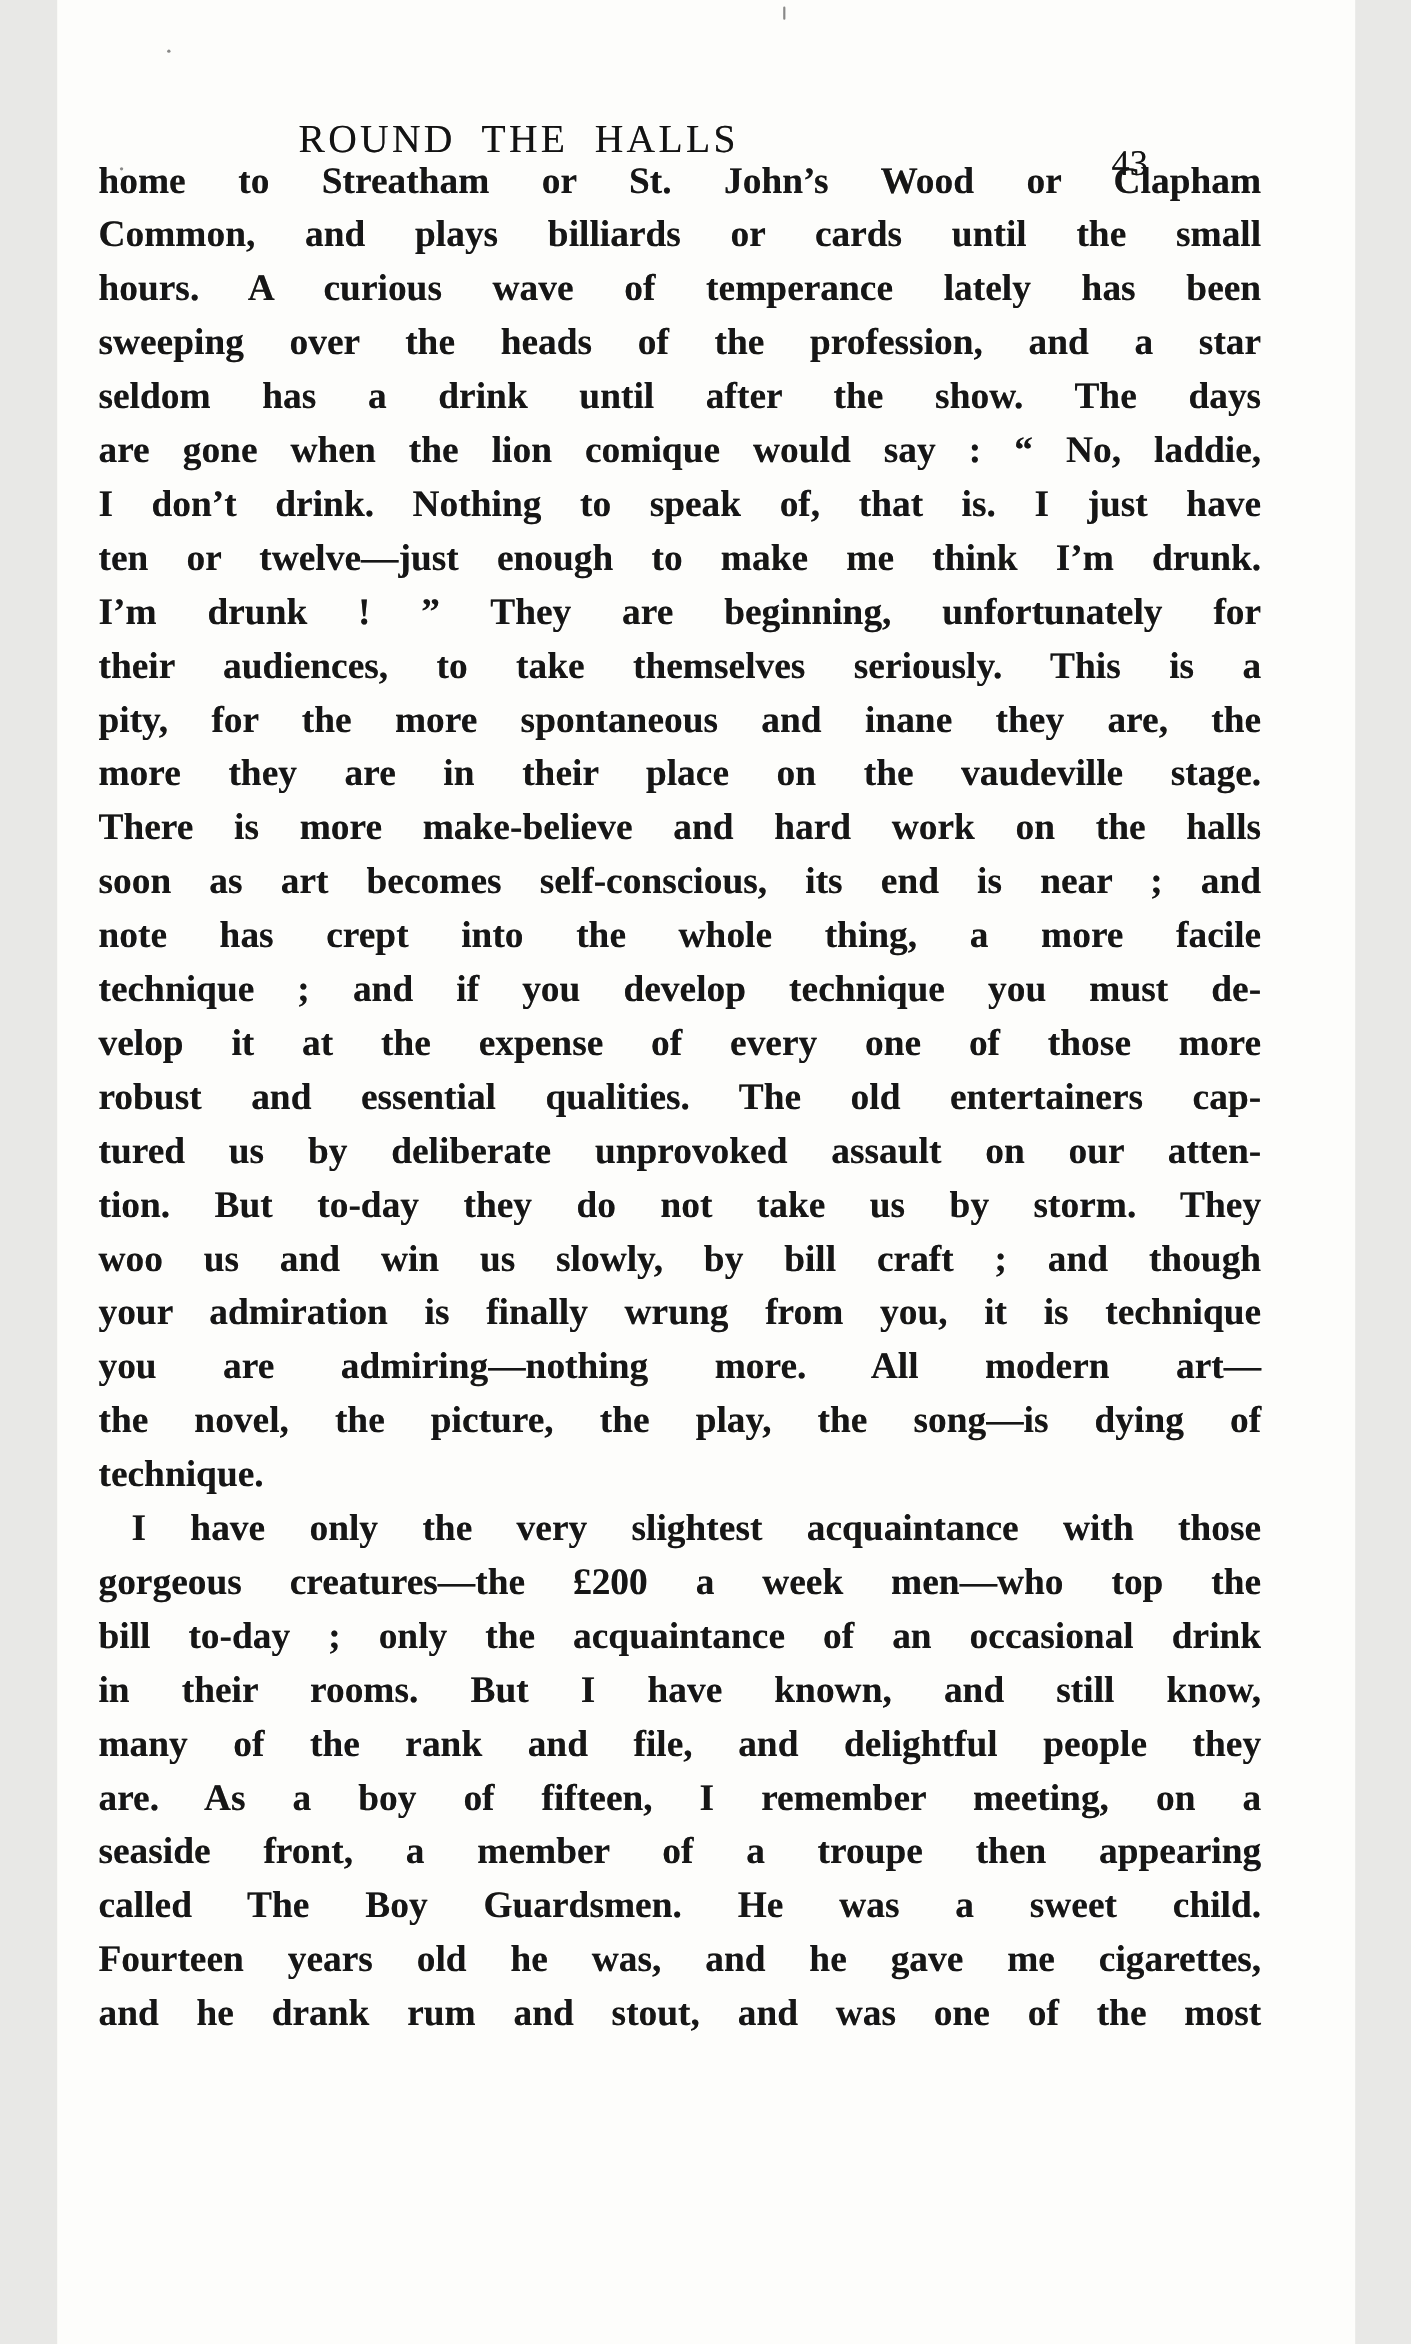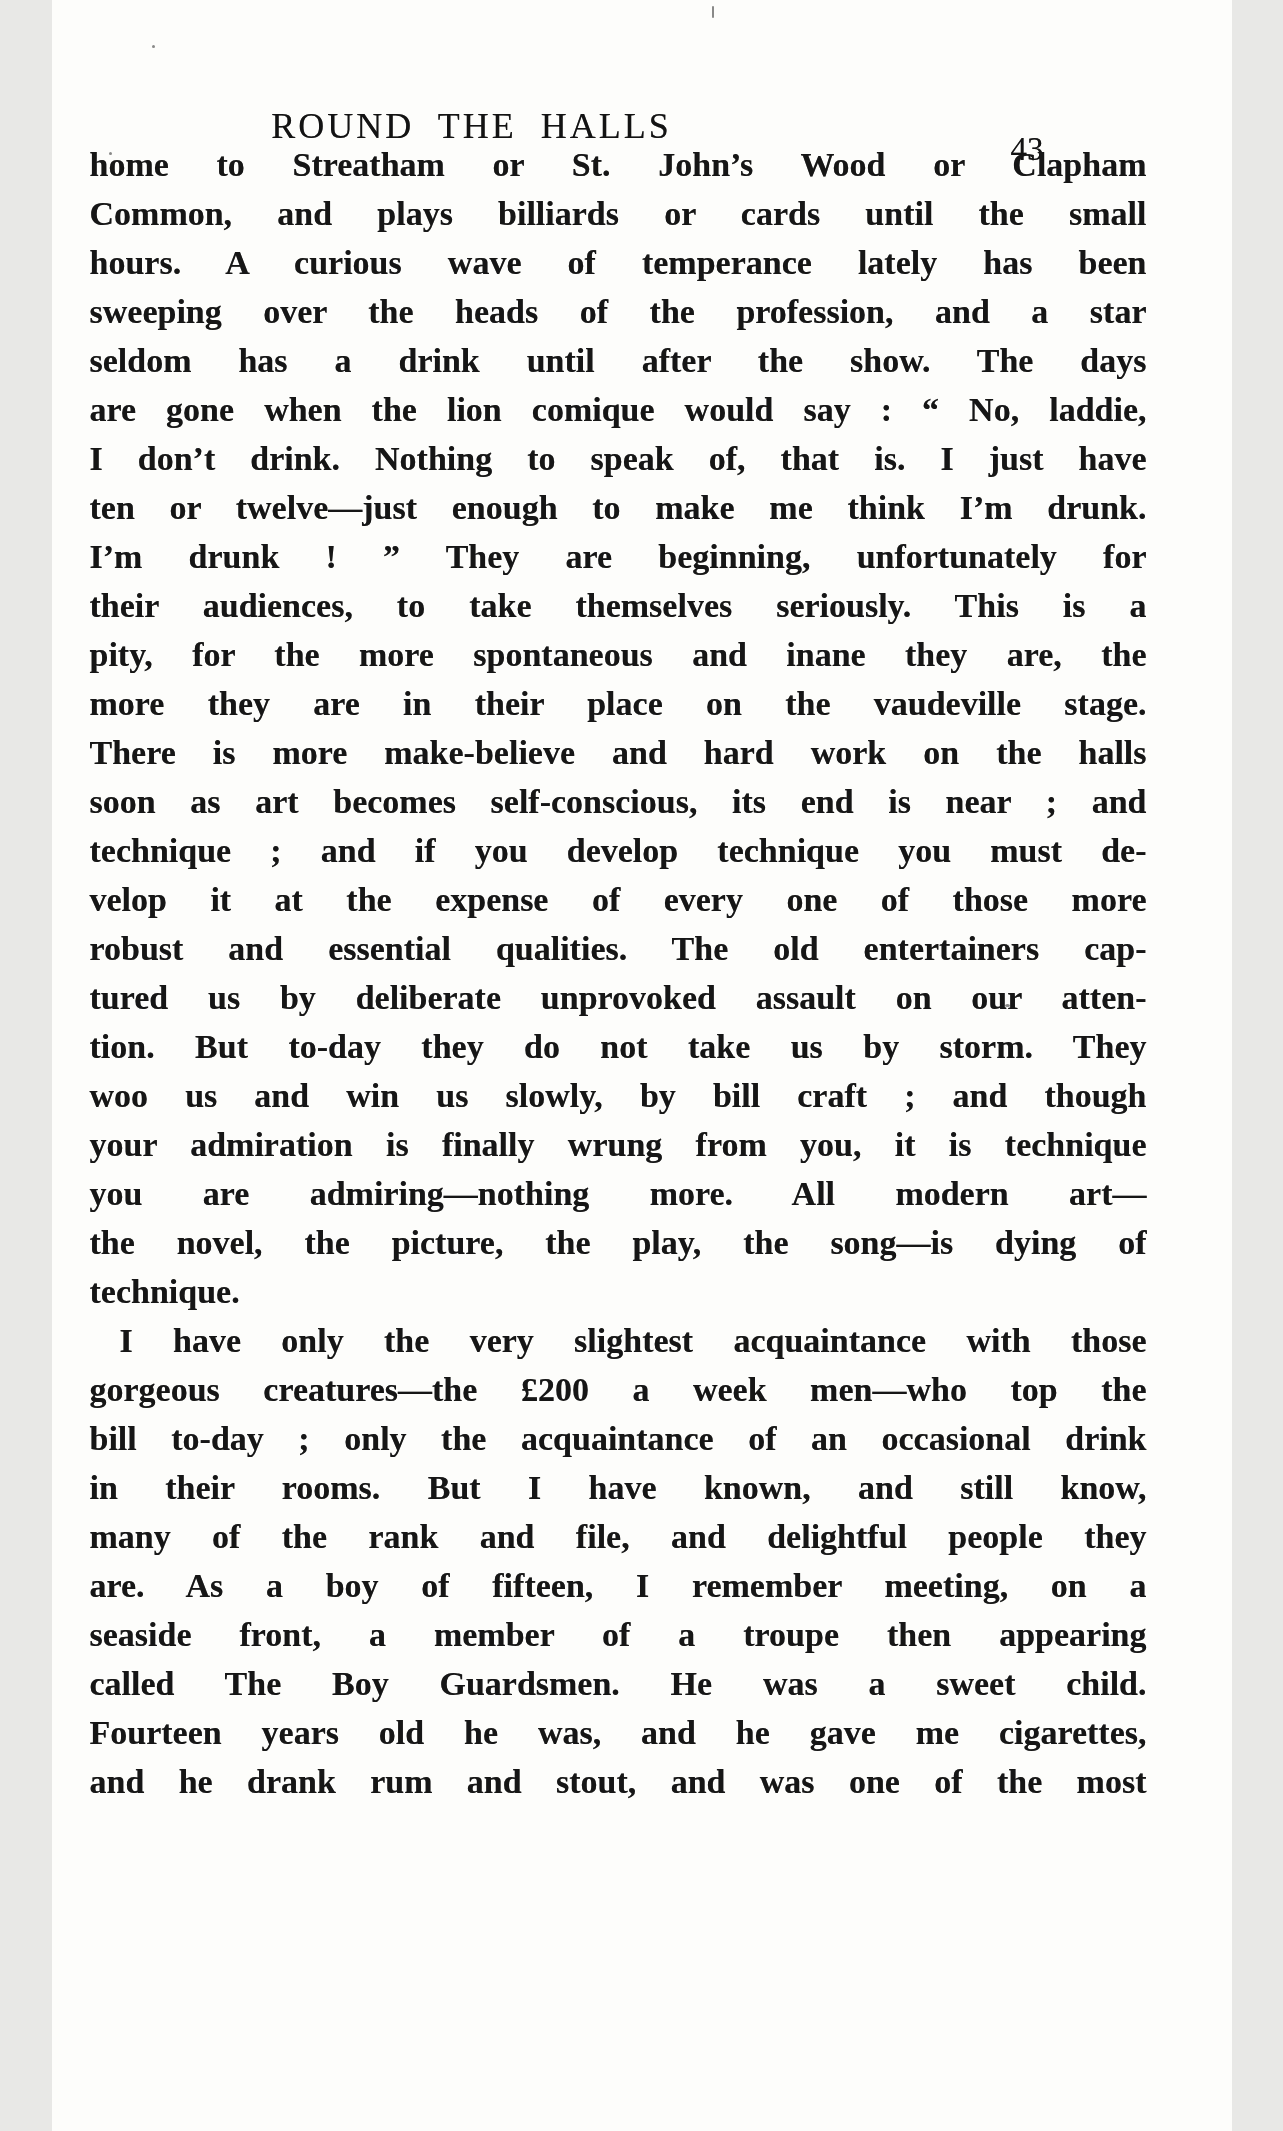--- a/index.html
+++ b/index.html
@@ -82,20 +82,21 @@
         <div class="line"><span>seldom has a drink until after the show. The days</span></div>
         <div class="line"><span>are gone when the lion comique would say : “ No, laddie,</span></div>
         <div class="line"><span>I don’t drink. Nothing to speak of, that is. I just have</span></div>
         <div class="line"><span>ten or twelve—just enough to make me think I’m drunk.</span></div>
         <div class="line"><span>I’m drunk ! ” They are beginning, unfortunately for</span></div>
         <div class="line"><span>their audiences, to take themselves seriously. This is a</span></div>
         <div class="line"><span>pity, for the more spontaneous and inane they are, the</span></div>
         <div class="line"><span>more they are in their place on the vaudeville stage.</span></div>
         <div class="line"><span>There is more make-believe and hard work on the halls</span></div>
         <div class="line"><span>soon as art becomes self-conscious, its end is near ; and</span></div>
+        <div class="line"><span>note has crept into the whole thing, a more facile</span></div>
         <div class="line"><span>technique ; and if you develop technique you must de-</span></div>
         <div class="line"><span>velop it at the expense of every one of those more</span></div>
         <div class="line"><span>robust and essential qualities. The old entertainers cap-</span></div>
         <div class="line"><span>tured us by deliberate unprovoked assault on our atten-</span></div>
         <div class="line"><span>tion. But to-day they do not take us by storm. They</span></div>
         <div class="line"><span>woo us and win us slowly, by bill craft ; and though</span></div>
         <div class="line"><span>your admiration is finally wrung from you, it is technique</span></div>
         <div class="line"><span>you are admiring—nothing more. All modern art—</span></div>
         <div class="line"><span>the novel, the picture, the play, the song—is dying of</span></div>
         <div class="line no-just"><span>technique.</span></div>

